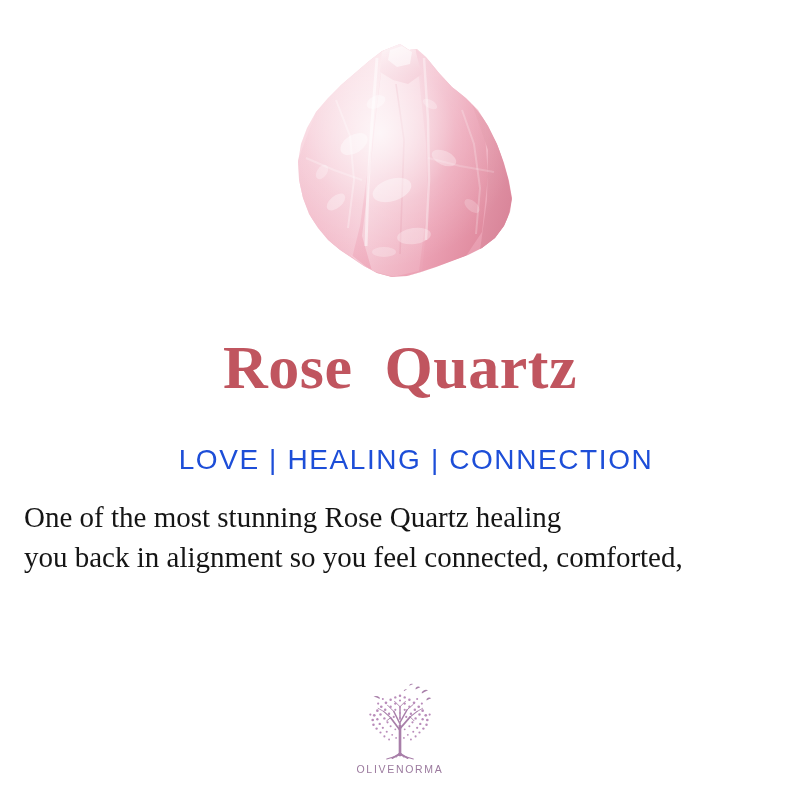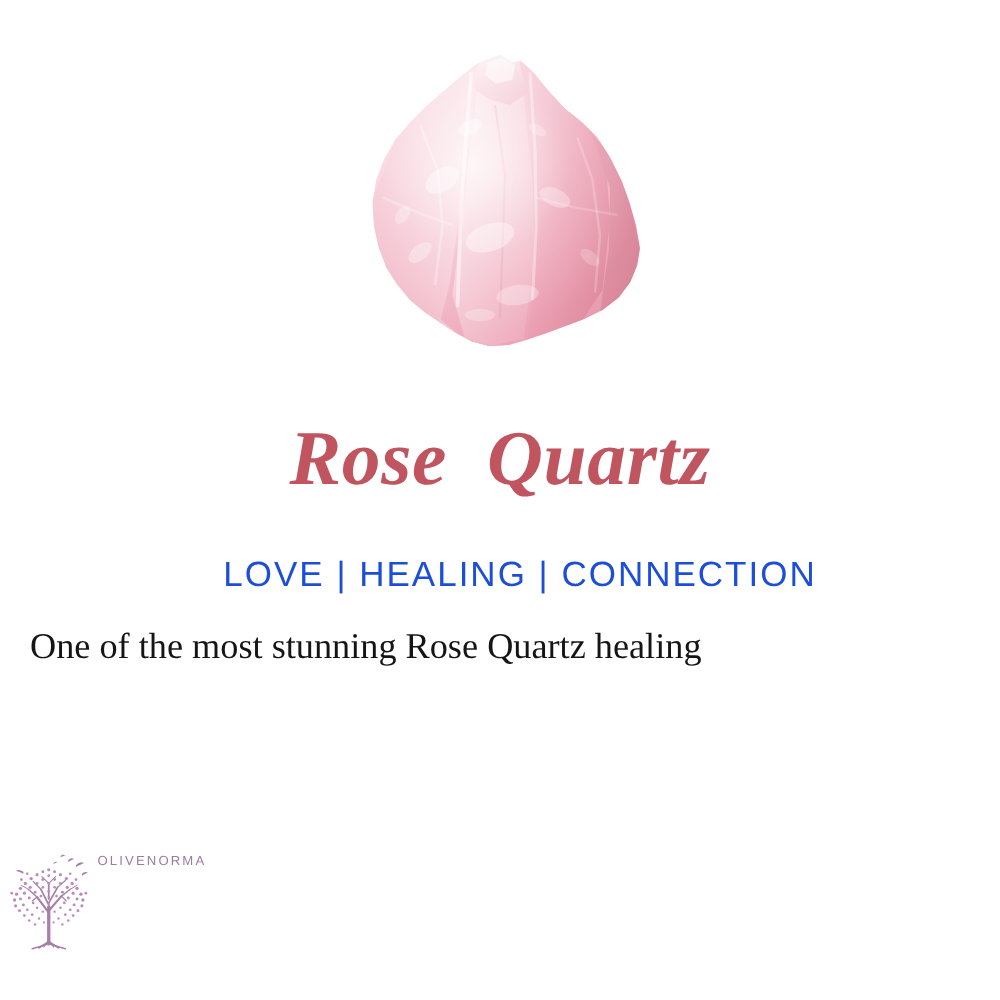--- a/index.html
+++ b/index.html
@@ -44,21 +44,20 @@
     top: 332px;
     width: 800px;
     text-align: center;
     font-family: "Liberation Serif", serif;
     font-weight: 700;
     font-size: 62px;
     line-height: 70px;
     letter-spacing: 0.5px;
     color: #c0555f;
     white-space: pre;
-    font-style: italic;
   }
 
   
   .subtitle {
     position: absolute;
     left: 16px;
     top: 443px;
     width: 800px;
     text-align: center;
     font-family: "Liberation Sans", sans-serif;
@@ -85,20 +84,22 @@
   }
   .body-copy .ln { display: block; }
 
   
   .logo {
     position: absolute;
     left: 0;
     top: 680px;
     width: 800px;
     display: flex;
+    flex-direction: column;
+    align-items: center;
   }
   .logo-mark { display: block; width: 78px; height: 80px; }
   .logo-word {
     margin-top: 3px;
     font-family: "Liberation Sans", sans-serif;
     font-size: 10.5px;
     font-weight: 400;
     letter-spacing: 1.7px;
     color: #9b7a9e;
   }
@@ -204,20 +205,21 @@
       </g>
     </svg>
   </div>
 
   <div class="title">Rose  Quartz</div>
 
   <div class="subtitle">LOVE | HEALING | CONNECTION</div>
 
   <div class="body-copy">
     <span class="ln">One of the most stunning Rose Quartz healing</span>
+    <span class="ln">you back in alignment so you feel connected, comforted,</span>
   </div>
 
   <div class="logo">
     <svg class="logo-mark" viewBox="0 0 100 102">
       <g fill="#a87fa9" stroke="none">
 
         <path d="M70,10 q3,-3 6,-1 q-3,1 -6,3 z"></path>
         <path d="M78,15 q4,-4 8,-2 q-4,2 -8,4 z"></path>
         <path d="M62,6 q2,-2 5,-1 q-2,1 -5,2 z"></path>
         <path d="M84,24 q3,-3 6,-1 q-3,1 -6,3 z"></path>

